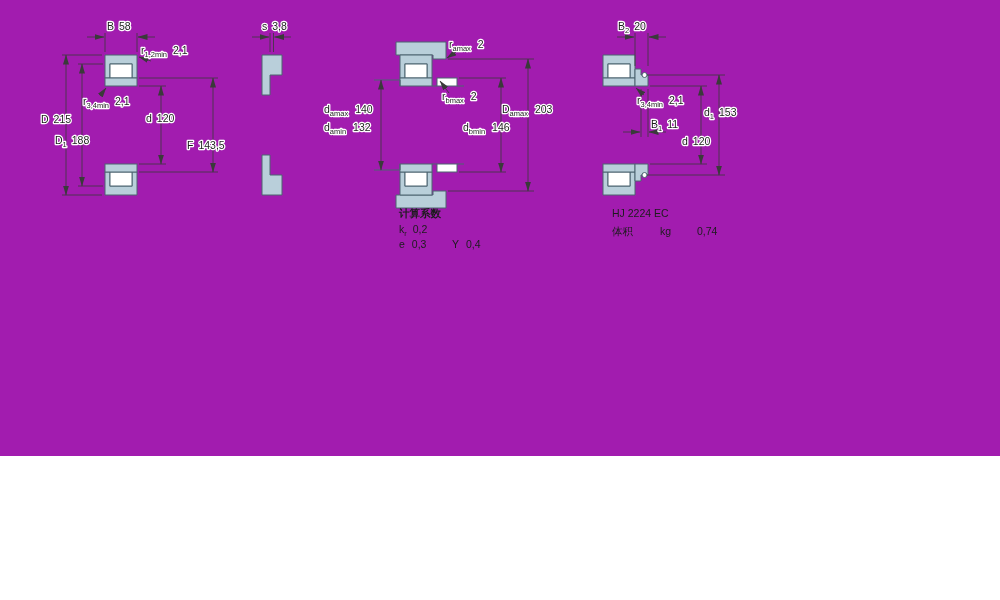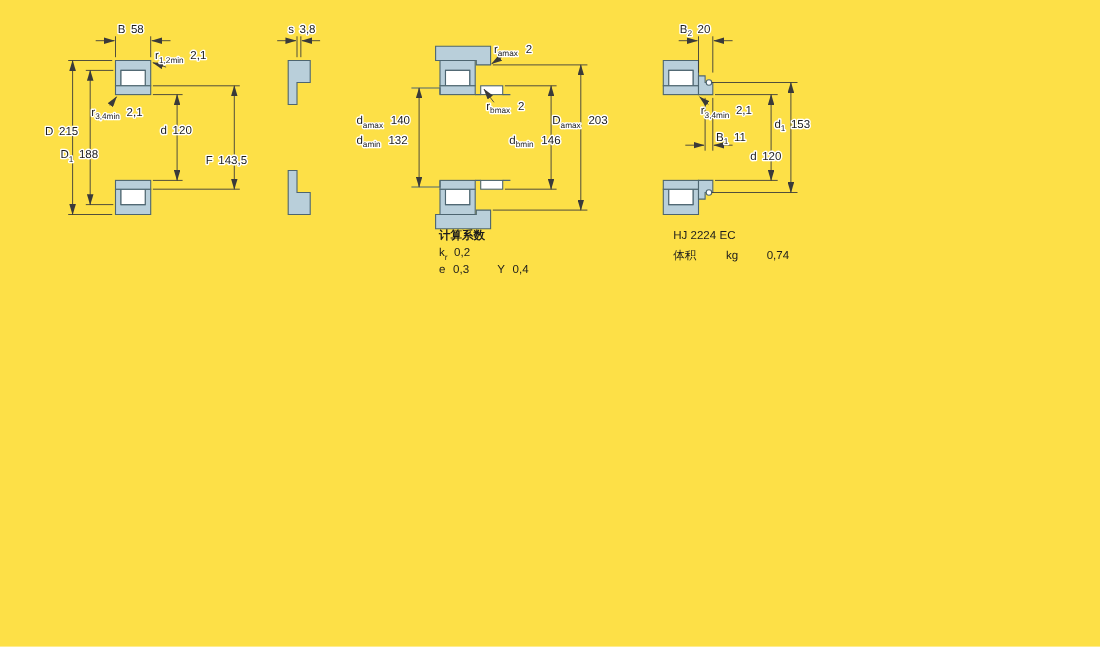--- a/index.html
+++ b/index.html
@@ -1,16 +1,16 @@
 <!DOCTYPE html>
 <html><head>
 <meta charset="utf-8">
 <style>
   html,body{margin:0;padding:0;background:#ffffff;}
-  .canvas{position:relative;width:1000px;height:588px;background:#fde047;overflow:hidden;
+  .canvas{position:relative;width:1000px;height:456px;background:#a21caf;overflow:hidden;
           font-family:"Liberation Sans",sans-serif;}
   svg{position:absolute;left:0;top:0;}
   .part  {fill:#b9cfda;stroke:#4d6570;stroke-width:1;stroke-linejoin:miter;}
   .partw {fill:#ffffff;stroke:#4d6570;stroke-width:1;}
   .oline {fill:none;stroke:#4d6570;stroke-width:1;}
   .dl    {fill:none;stroke:#3a3a3a;stroke-width:0.8;}
   text{font-size:10.5px;fill:#1c1c1c;stroke:#ffffff;stroke-width:2.5px;
        paint-order:stroke;stroke-linejoin:round;font-family:"Liberation Sans",sans-serif;}
   .sub{font-size:7.5px;}
   .cap{stroke:none;}

